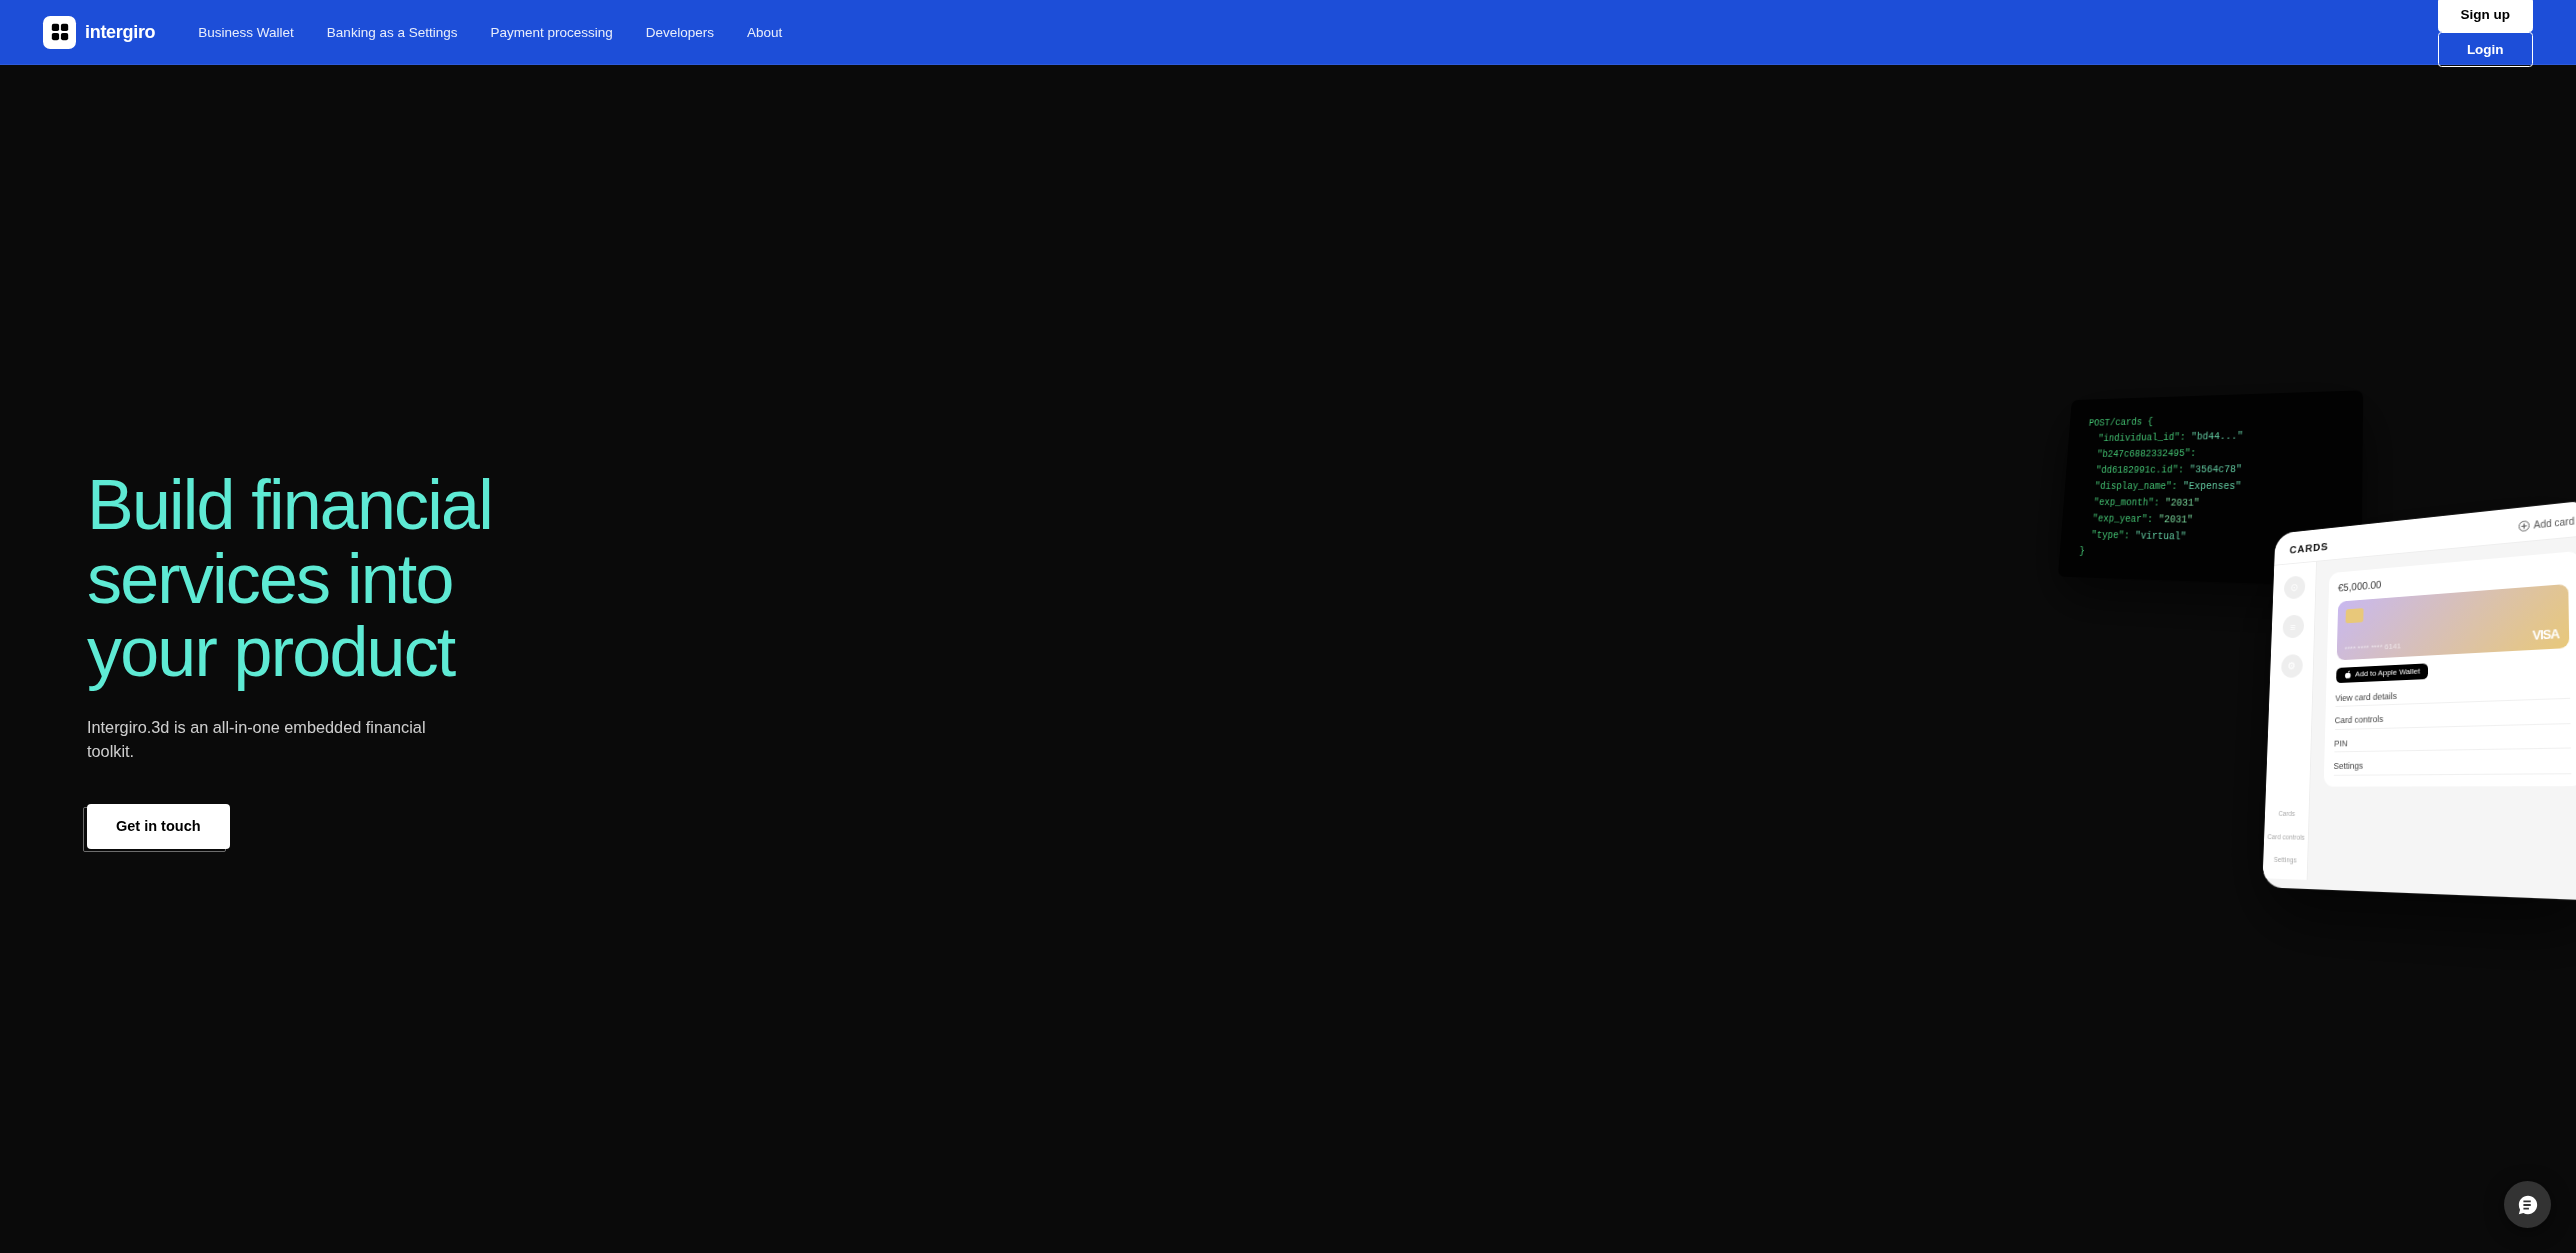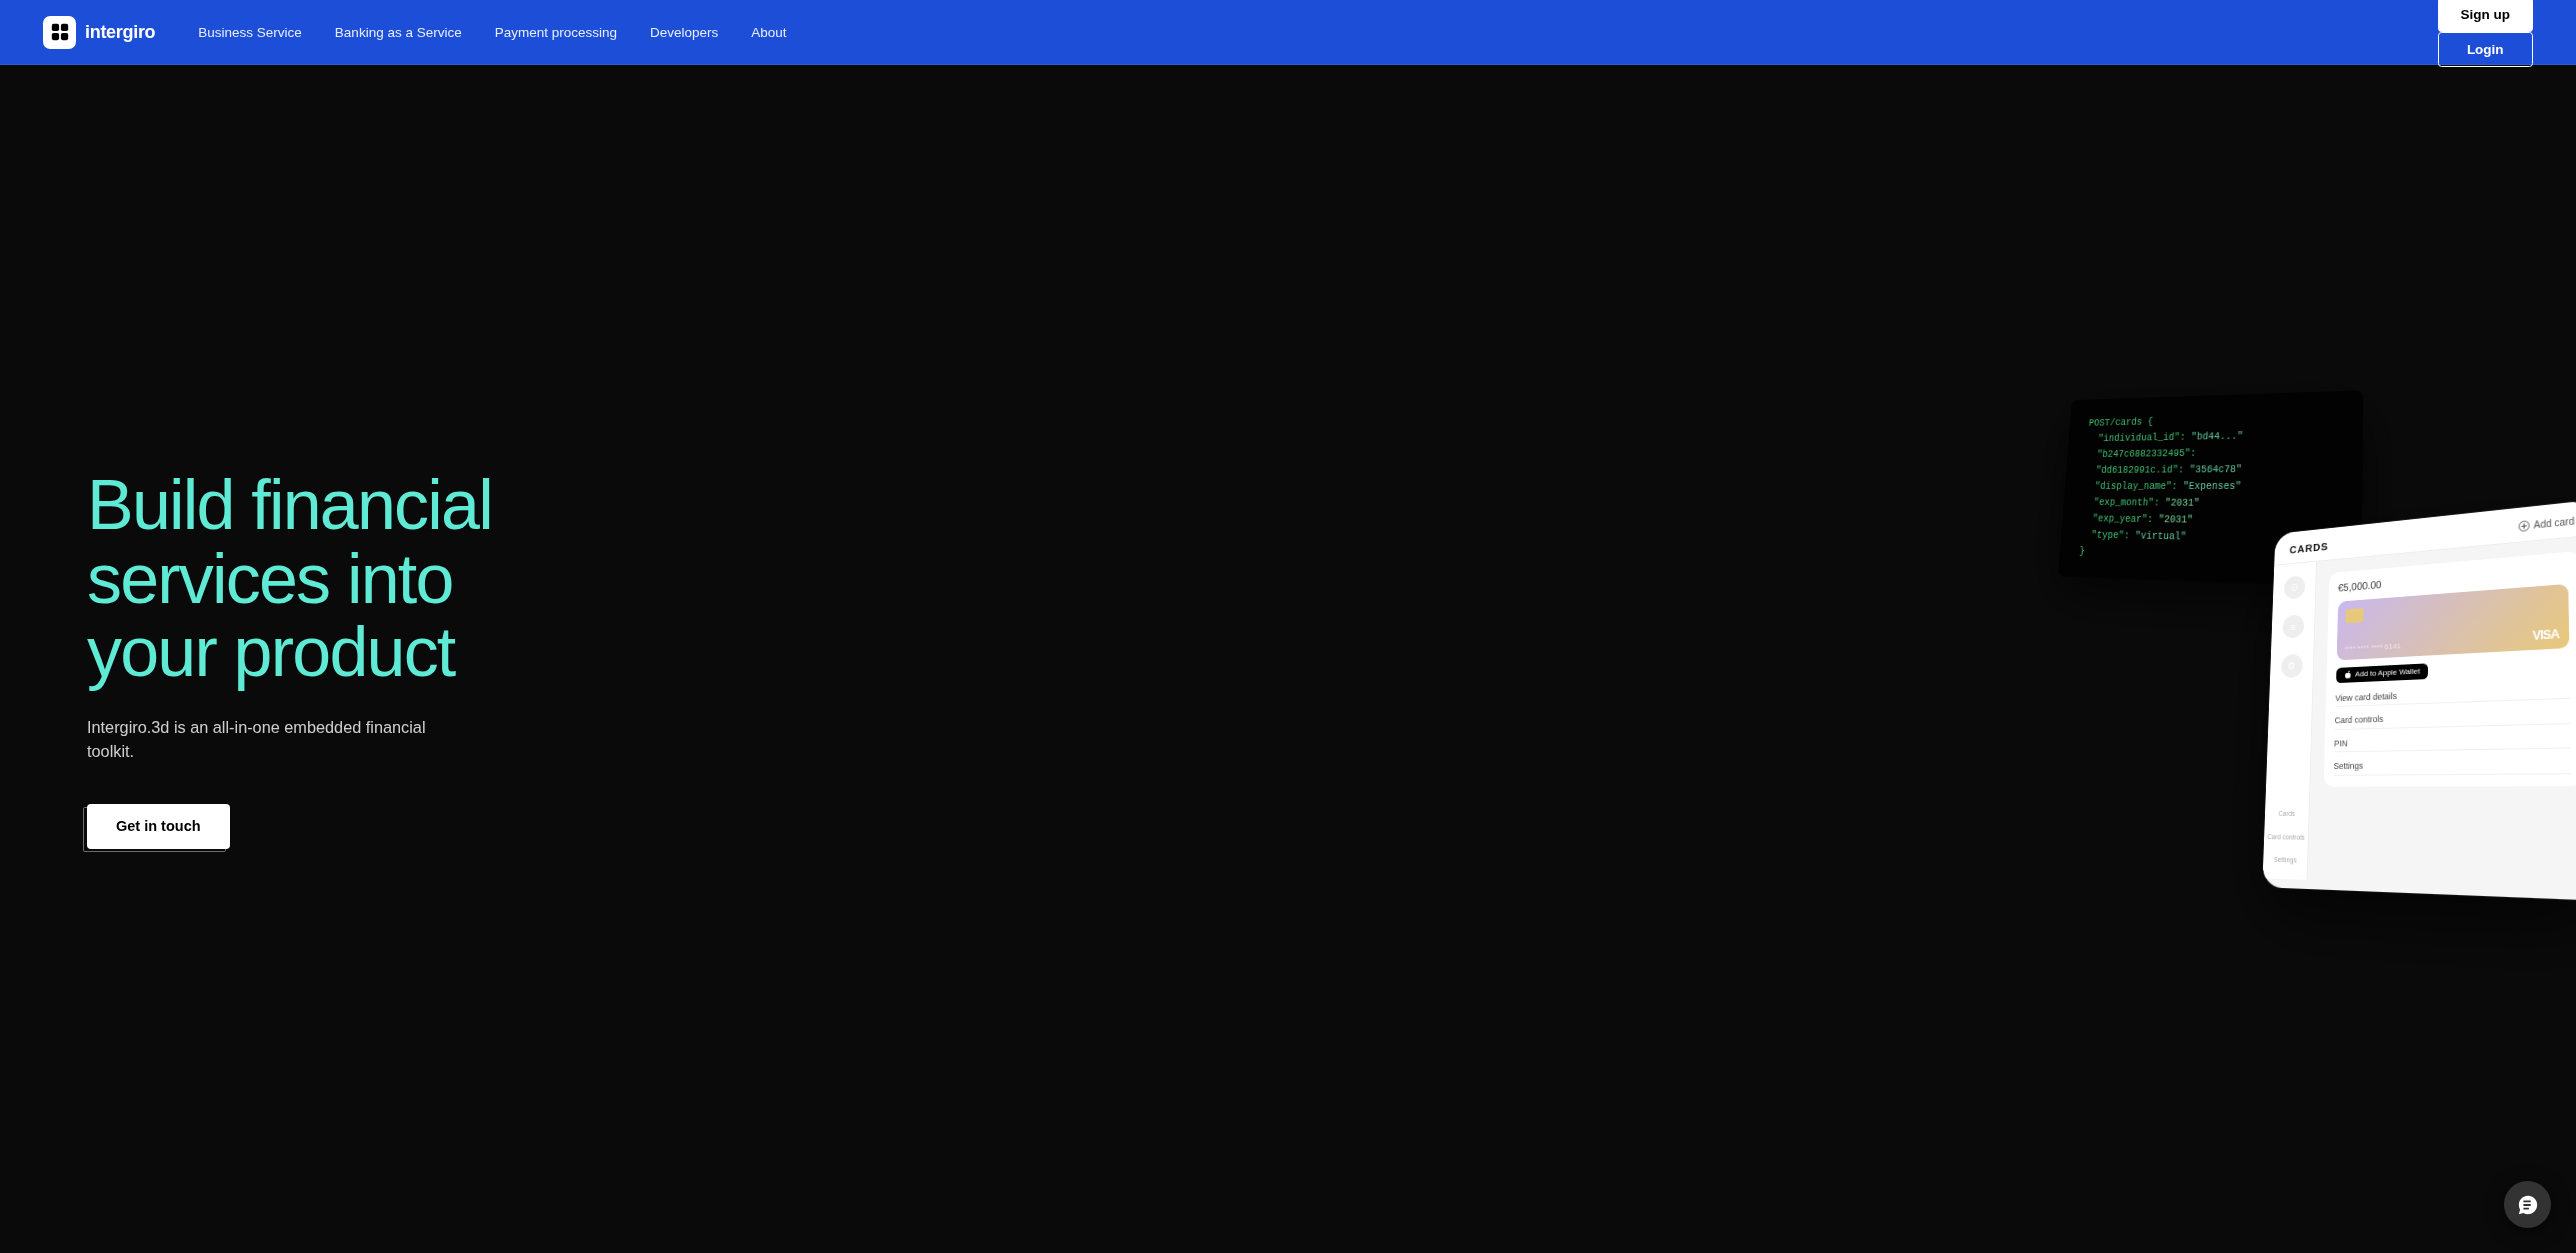--- a/index.html
+++ b/index.html
@@ -386,24 +386,24 @@
           <rect x="12" y="2" width="8" height="8" rx="2" fill="#000"></rect>
           <rect x="2" y="12" width="8" height="8" rx="2" fill="#000"></rect>
           <rect x="12" y="12" width="8" height="8" rx="2" fill="#000"></rect>
         </svg>
       </div>
       <span class="logo-text">intergiro</span>
     </a>
 
     <ul class="nav-links">
       <li>
-        <a href="#">Business Service</a>
+        <a href="#">Business Wallet</a>
       </li>
       <li>
-        <a href="#">Banking as a Service</a>
+        <a href="#">Banking as a Settings</a>
       </li>
       <li>
         <a href="#">Payment processing</a>
       </li>
       <li>
         <a href="#">Developers</a>
       </li>
       <li>
         <a href="#">About</a>
       </li>

